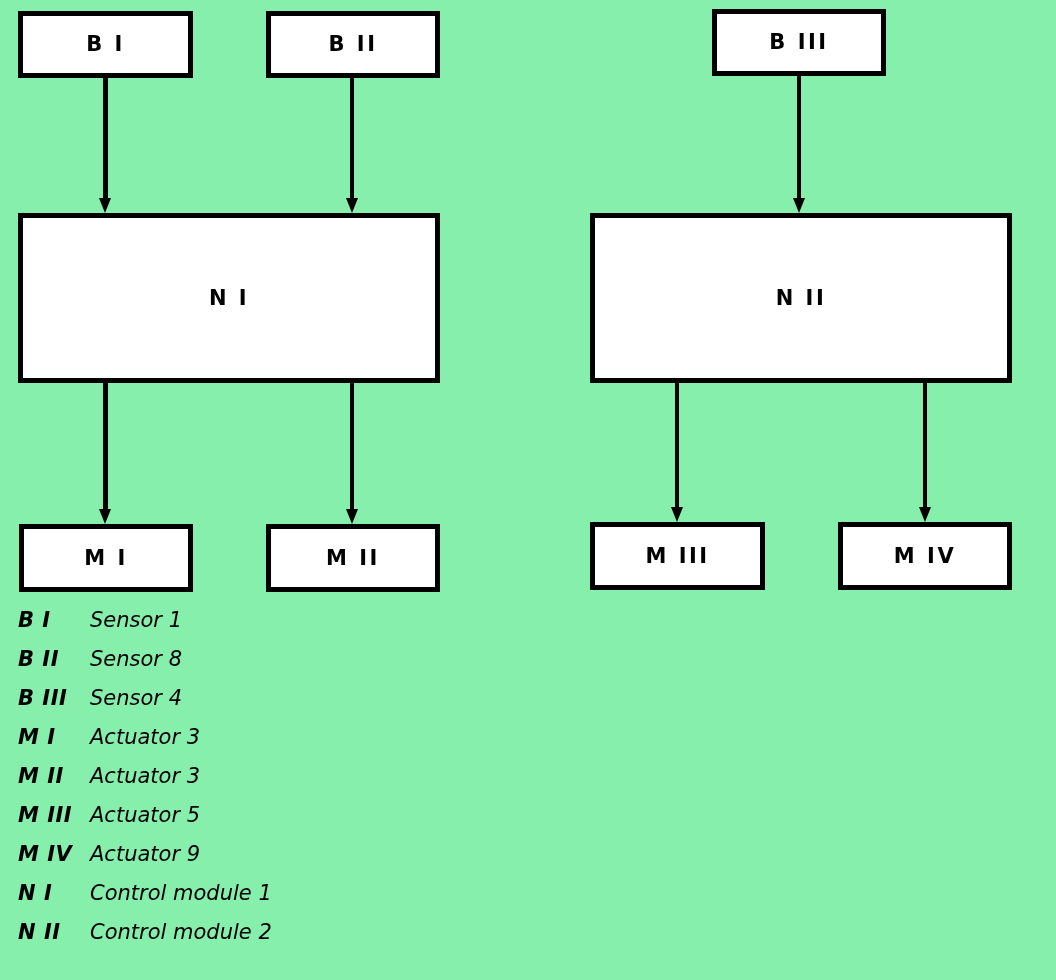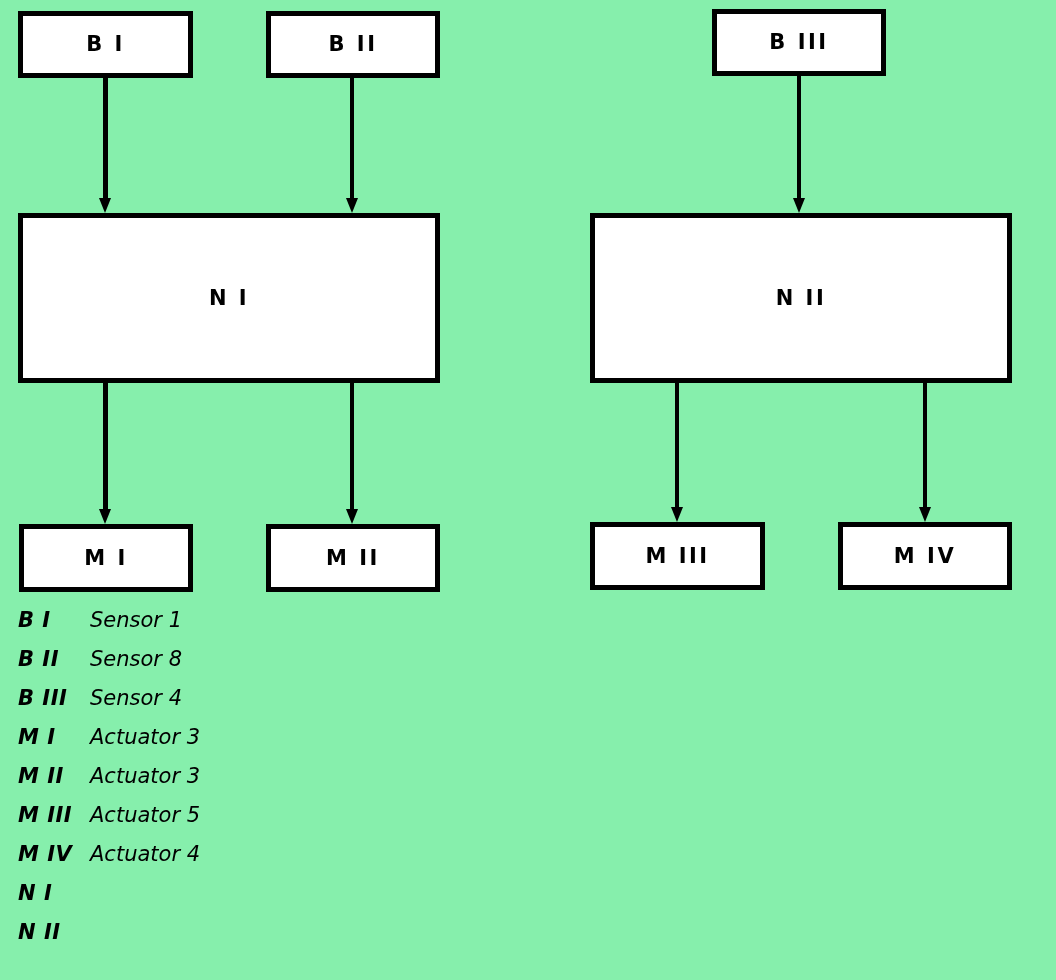--- a/index.html
+++ b/index.html
@@ -185,23 +185,25 @@
       <div class="legend-row">
         <span class="legend-sym">M II</span>
         <span class="legend-desc">Actuator 3</span>
       </div>
       <div class="legend-row">
         <span class="legend-sym">M III</span>
         <span class="legend-desc">Actuator 5</span>
       </div>
       <div class="legend-row">
         <span class="legend-sym">M IV</span>
-        <span class="legend-desc">Actuator 4</span>
+        <span class="legend-desc">Actuator 9</span>
       </div>
       <div class="legend-row">
         <span class="legend-sym">N I</span>
+        <span class="legend-desc">Control module 1</span>
       </div>
       <div class="legend-row">
         <span class="legend-sym">N II</span>
+        <span class="legend-desc">Control module 2</span>
       </div>
     </div>
 
 </div>
 
 </body></html>

